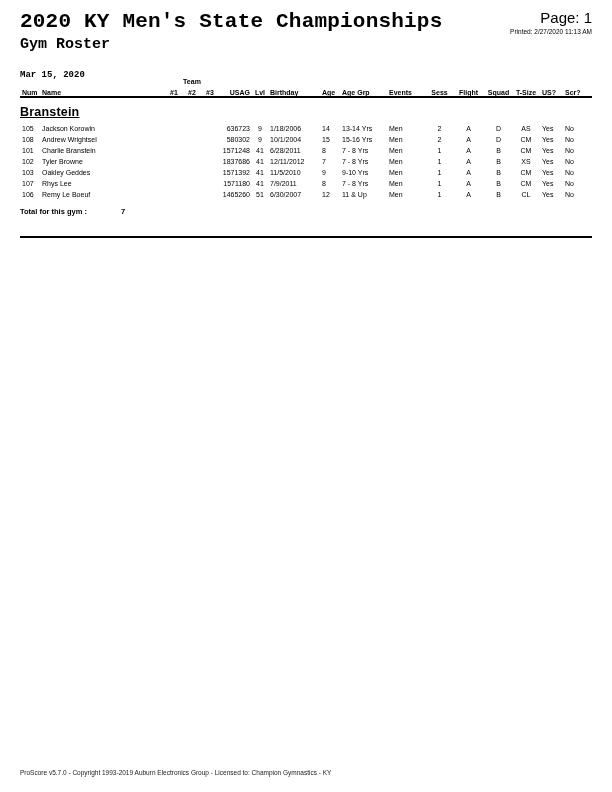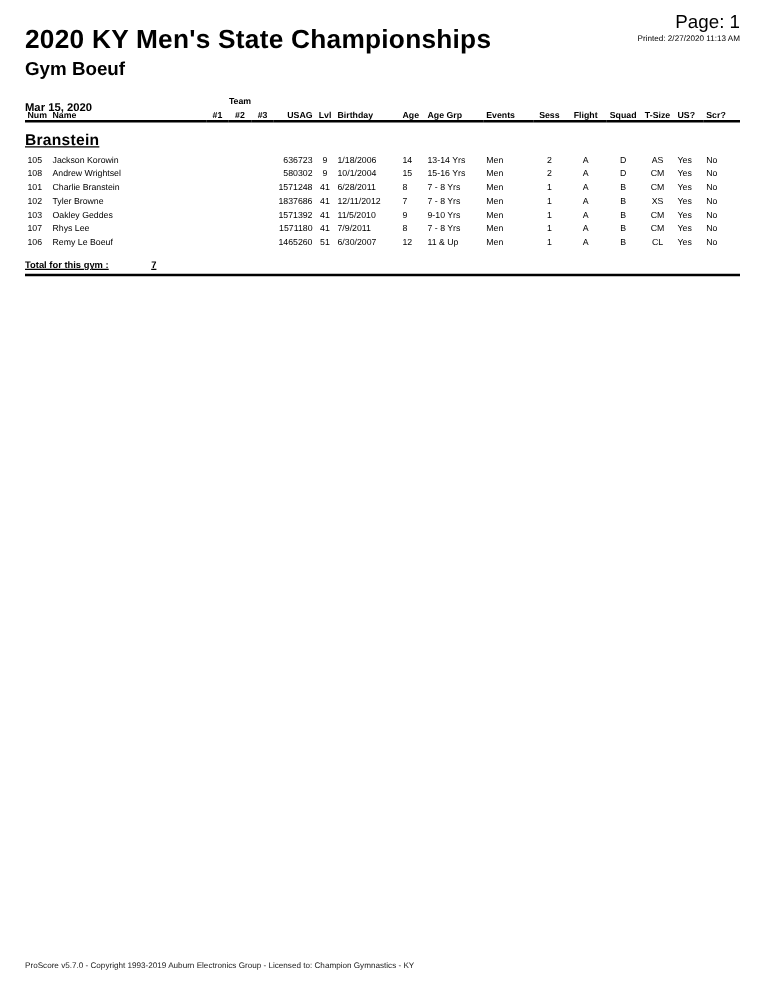--- a/index.html
+++ b/index.html
@@ -7,21 +7,21 @@
   .page {
     position:relative;
     width:612px; height:792px;
     margin:0 auto;
     background:#ffffff;
     font-family:"Liberation Sans","DejaVu Sans",sans-serif;
     color:#000;
     overflow:hidden;
   }
   
-  .hdr-left { position:absolute; top:20px; left:20px; }
+  .hdr-left { position:absolute; top:10px; left:20px;font-family:Liberation Mono, monospace; }
   .title    { font-size:21px; font-weight:bold; letter-spacing:0.2px; }
   .subtitle { font-size:15px; font-weight:bold; margin-top:3px; }
   .date     { font-size:9px;  font-weight:bold; margin-top:17px; }
   .hdr-right { position:absolute; top:9px; right:20px; text-align:right; }
   .page-num { font-size:15px; }
   .printed  { font-size:6.5px; margin-top:2px; }
 
   
   .report { position:absolute; top:76px; left:20px; width:572px; }
 
@@ -42,41 +42,41 @@
   .section-heading {
     margin-top:7px;
     font-size:12.5px; font-weight:bold;
     text-decoration:underline;
     letter-spacing:0.2px;
   }
   .data-table { margin-top:4px; }
 
   .total-row {
     margin-top:7px;
-    padding-bottom:3px;
+    padding-bottom:20px;
     border-bottom:2.5px solid #000;
     font-size:7.5px; font-weight:bold;
-    display:flex; align-items:baseline;text-decoration:underline;
+    display:flex; align-items:baseline;
   }
   .total-value { margin-left:34px; }
 
   
   .footer {
     position:absolute; left:20px; top:769px;
     font-size:6.5px; color:#1a1a1a;
   }
 </style>
 </head>
 <body>
 
 <div class="page">
 
   <div class="hdr-left">
     <div class="title">2020 KY Men's State Championships</div>
-    <div class="subtitle">Gym Boeuf</div>
+    <div class="subtitle">Gym Roster</div>
     <div class="date">Mar 15, 2020</div>
   </div>
 
   <div class="hdr-right">
     <div class="page-num">Page: 1</div>
     <div class="printed">Printed: 2/27/2020 11:13 AM</div>
   </div>
 
   <div class="report">
 

